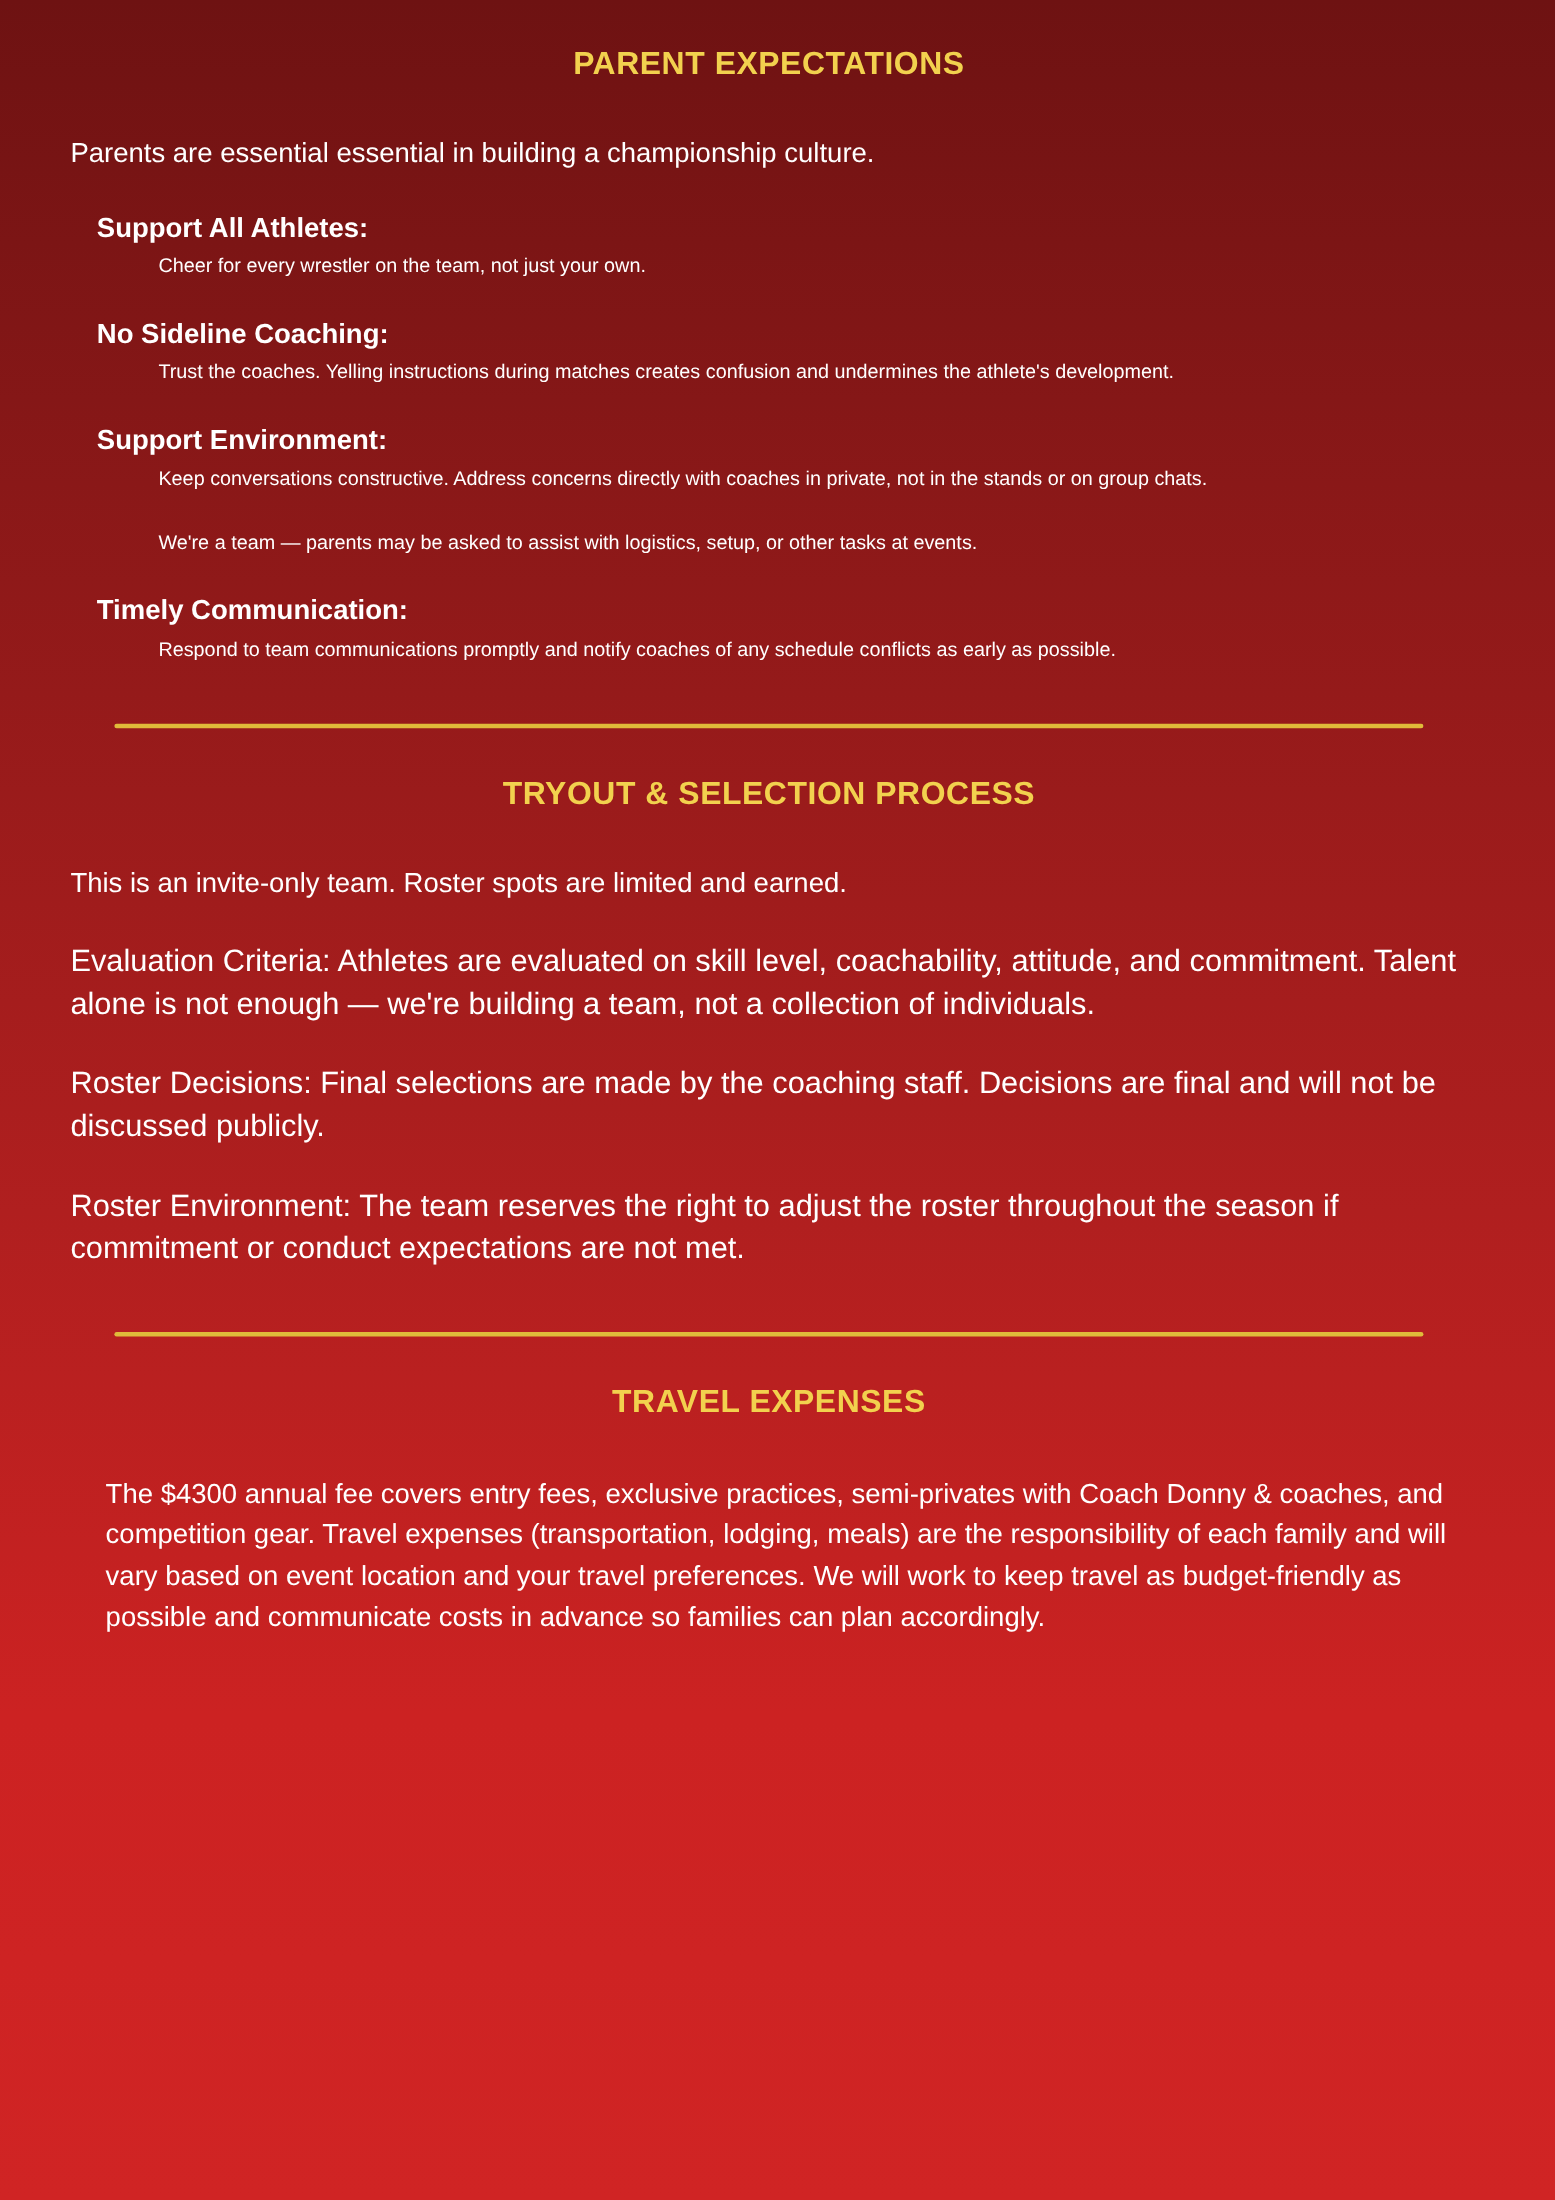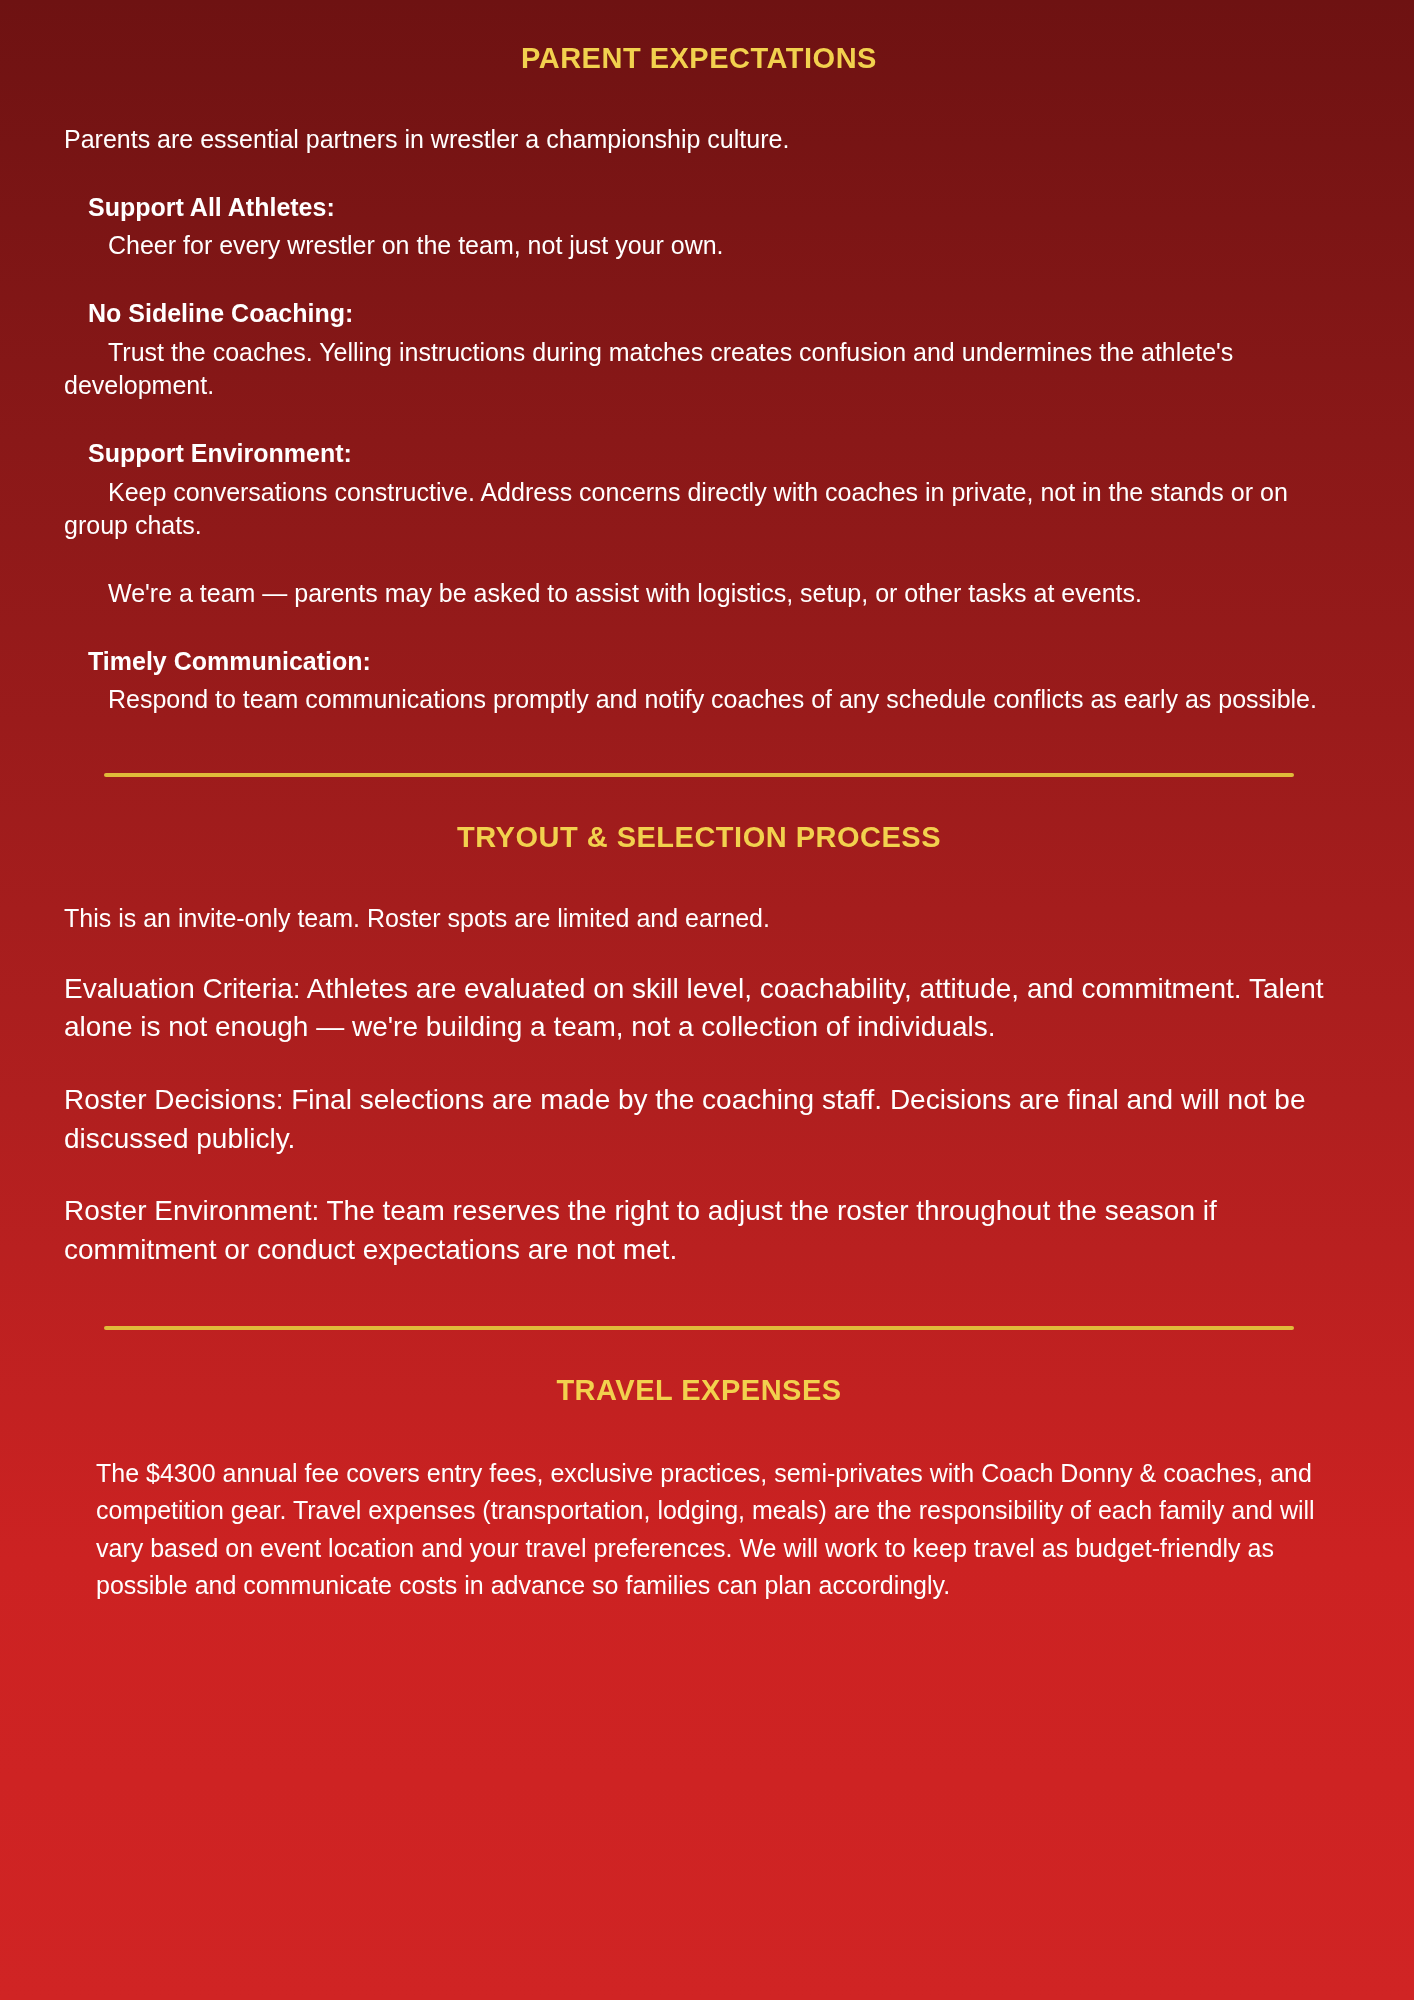--- a/index.html
+++ b/index.html
@@ -35,24 +35,25 @@
   .item {
     margin-top: 34px;
   }
   .item-label {
     font-size: 25px;
     font-weight: bold;
     line-height: 1.3;
     margin-left: 24px;
   }
   .item-text {
-    font-size: 25px;
+    font-size: 18px;
     line-height: 1.35;
     text-indent: 44px;
     margin-top: 6px;
+    margin-left: 36px;
   }
   .para {
     font-size: 28px;
     line-height: 1.38;
     margin-top: 34px;
   }
   .divider {
     height: 4px;
     background: #e0bb3a;
     margin: 56px 40px 0 40px;
@@ -72,21 +73,21 @@
   }
 </style>
 </head>
 <body>
 
 <div class="page">
 
   <div class="section">
     <h1 class="section-title">PARENT EXPECTATIONS</h1>
 
-    <p class="intro">Parents are essential partners in wrestler a championship culture.</p>
+    <p class="intro">Parents are essential essential in building a championship culture.</p>
 
     <div class="item">
       <div class="item-label">Support All Athletes:</div>
       <div class="item-text">Cheer for every wrestler on the team, not just your own.</div>
     </div>
 
     <div class="item">
       <div class="item-label">No Sideline Coaching:</div>
       <div class="item-text">Trust the coaches. Yelling instructions during matches creates confusion and undermines the athlete's development.</div>
     </div>

